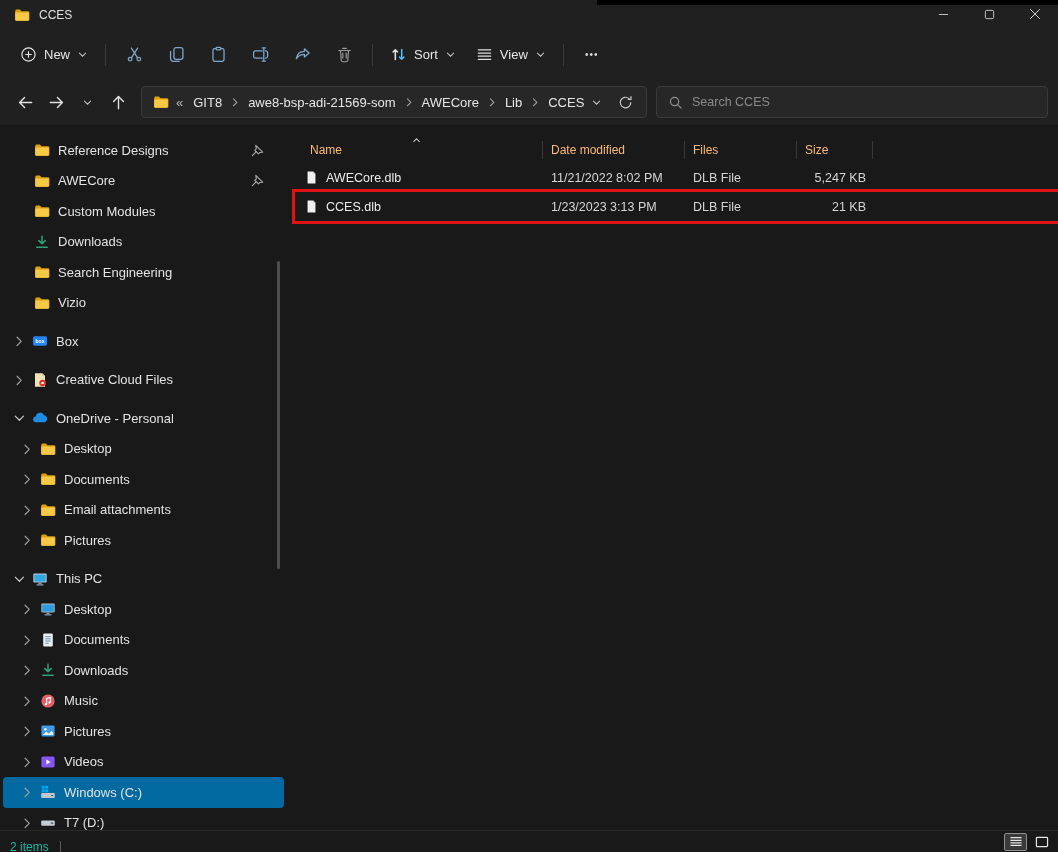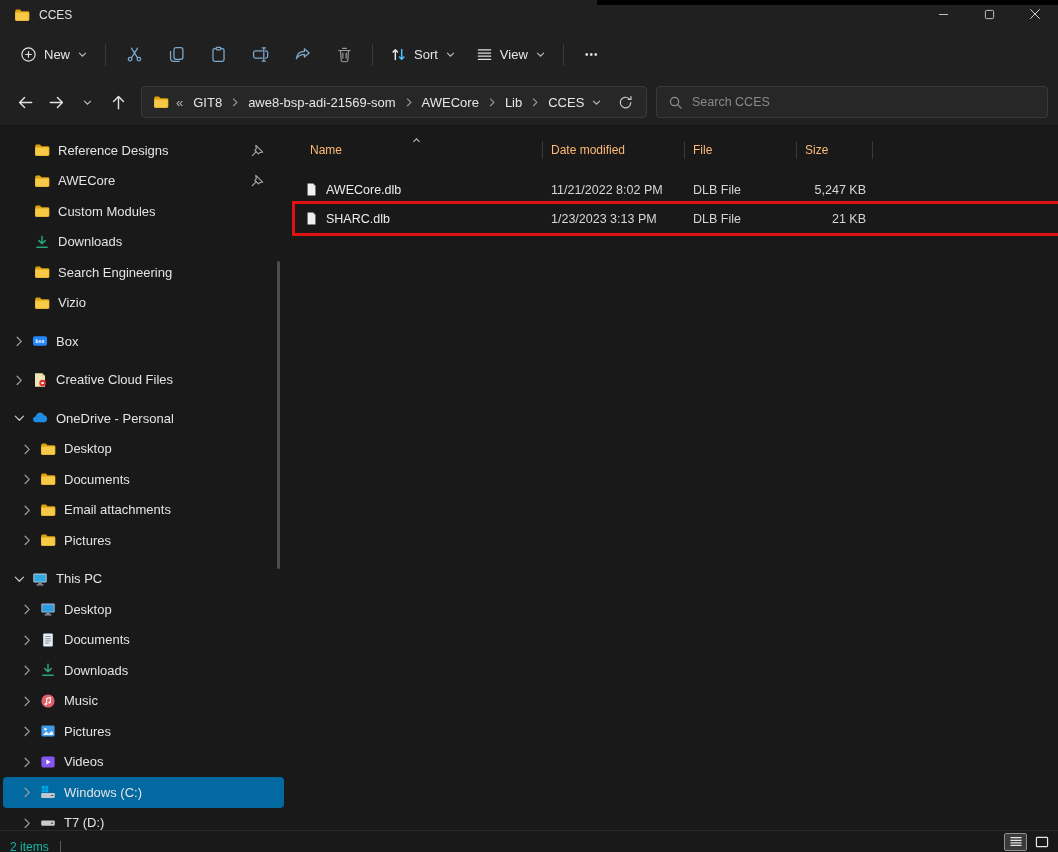--- a/index.html
+++ b/index.html
@@ -42,21 +42,21 @@
   .pin { margin-left:auto; margin-right:19px; display:flex; }
   .side-item.selected { background:#0369a1; }
   .side-scrollthumb { position:absolute; right:7px; top:135px; width:3px; height:308px; background:#4d4d4d; border-radius:2px; }
 
   .main { flex:1; padding:12px 0 0 8px; position:relative; }
   .cols { display:grid; grid-template-columns:248px 142px 112px 76px; height:24px; position:relative; }
   .colh { display:flex; align-items:center; font-size:12px; color:#fdba74; padding-left:8px; position:relative; }
   .colh:first-child { padding-left:15px; }
   .colh::after { content:''; position:absolute; right:0; top:3px; bottom:3px; width:1px; background:#383838; }
   .sort-caret { position:absolute; left:117px; top:-4px; }
-  .rows { margin-top:13px; position:relative; }
+  .rows { margin-top:1px; position:relative; }
   .frow { display:grid; grid-template-columns:248px 142px 112px 76px; height:29px; align-items:center; font-size:12.5px; color:#d6d6d6; position:relative; }
   .fcell-name { display:flex; align-items:center; gap:7px; padding-left:9px; color:#ececec; }
   .ficon { width:15px; height:15px; flex:0 0 15px; display:flex; }
   .fcell { padding-left:8px; }
   .fcell-size { text-align:right; padding-right:7px; }
 
   .statusbar { height:32px; background:#191919; border-top:1px solid #2a2a2a; display:flex; align-items:center; padding:0 10px; font-size:12px; color:#14b8a6; position:relative; }
   .sb-div { width:1px; height:12px; background:#5a5a5a; margin-left:11px; }
   .sb-views { position:absolute; right:5px; top:2px; display:flex; gap:3px; }
   .sb-btn { width:23px; height:18px; display:flex; align-items:center; justify-content:center; border:1px solid transparent; border-radius:2px; }
@@ -598,21 +598,21 @@
         <div class="colh">
           <span>Name</span>
           <span class="sort-caret"><svg width="9" height="9" viewBox="0 0 16 16" fill="none" stroke="#c0c0c0" stroke-width="1.8">
               <path d="M2.5 10.5L8 5l5.5 5.5"></path>
             </svg></span>
         </div>
         <div class="colh">
           <span>Date modified</span>
         </div>
         <div class="colh">
-          <span>File</span>
+          <span>Files</span>
         </div>
         <div class="colh">
           <span>Size</span>
         </div>
       </div>
     <div class="rows" id="rows">
         <div class="frow">
           <div class="fcell-name">
             <span class="ficon">
               <svg width="15" height="15" viewBox="0 0 16 16">
@@ -627,21 +627,21 @@
           <div class="fcell-size">5,247 KB</div>
         </div>
         <div class="frow" style="box-shadow: rgb(224, 18, 18) 0px 0px 0px 3px;">
           <div class="fcell-name">
             <span class="ficon">
               <svg width="15" height="15" viewBox="0 0 16 16">
                 <path d="M3.8 1.5h5.9l2.5 2.5v10.5H3.8z" fill="#f0f0f0"></path>
                 <path d="M9.7 1.5l2.5 2.5H9.7z" fill="#c9c9c9"></path>
               </svg>
             </span>
-            <span>SHARC.dlb</span>
+            <span>CCES.dlb</span>
           </div>
           <div class="fcell">1/23/2023 3:13 PM</div>
           <div class="fcell">DLB File</div>
           <div class="fcell-size">21 KB</div>
         </div>
       </div>
   </div>
 </div>
 
 <div class="statusbar">

